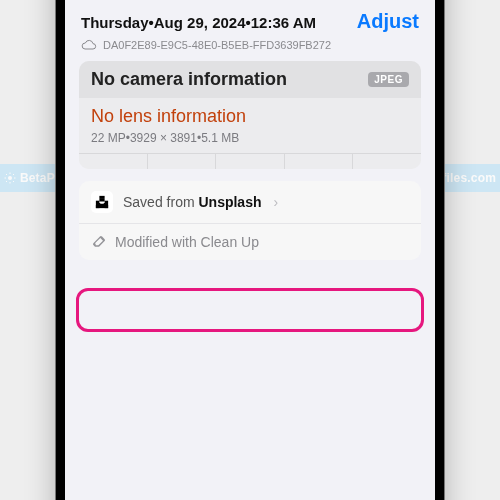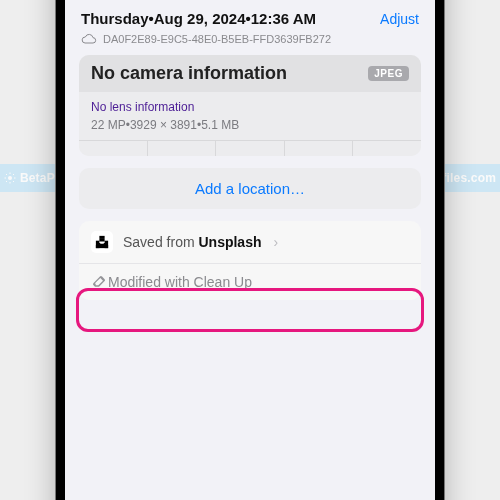--- a/index.html
+++ b/index.html
@@ -69,22 +69,22 @@
   .header-left {
     font-size: 15px;
     font-weight: 600;
     color: #111;
     display: flex;
     align-items: baseline;
   }
   .header-left .dot { color: #111; }
   .adjust {
     color: #0a7aff;
-    font-size: 14px;
-    font-weight: 400;
+    font-size: 20px;
+    font-weight: 700;
   }
   .filename-row {
     display: flex;
     align-items: center;
     gap: 6px;
     padding: 2px 2px 10px 2px;
     color: #8a8a8e;
     font-size: 11px;
   }
   .filename-row svg { width: 16px; height: 12px; stroke: #8a8a8e; fill: none; stroke-width: 1.5; }
@@ -115,21 +115,21 @@
     font-size: 10px;
     font-weight: 700;
     padding: 2px 6px;
     border-radius: 4px;
     letter-spacing: 0.5px;
   }
   .cam-body {
     padding: 8px 12px 10px 12px;
     background: #ececee;
   }
-  .lens { color: #4c1d95; font-size: 12px; margin-bottom: 4px; }
+  .lens { color: #c2410c; font-size: 18px; margin-bottom: 4px; }
   .meta { color: #7b7b80; font-size: 12px; display: flex; }
   .meta .mdot { color: #7b7b80; }
   .tickrow {
     height: 16px;
     border-top: 1px solid #d8d8da;
     margin: 8px -12px -10px -12px;
     display: flex;
   }
   .tickrow div { flex: 1; border-right: 1px solid #d8d8da; }
   .tickrow div:last-child { border-right: none; }
@@ -162,21 +162,21 @@
     display: flex; align-items: center; justify-content: center;
   }
   .unsplash-icon svg { width: 14px; height: 14px; }
   .source-text { font-size: 14px; color: #555; }
   .source-text strong { color: #111; font-weight: 600; }
   .chev { color: #bcbcc0; font-size: 14px; margin-left: 2px; }
 
   .modified-row {
     display: flex;
     align-items: center;
-    gap: 1px;
+    gap: 8px;
     padding: 10px 12px;
     border-top: 1px solid #e5e5e8;
     color: #8a8a8e;
     font-size: 14px;
   }
   .modified-row svg { width: 16px; height: 16px; }
 
   .highlight-ring {
     position: absolute;
     border: 3px solid #e6177e;
@@ -277,23 +277,20 @@
           <div class="tickrow">
             <div></div>
               <div></div>
               <div></div>
               <div></div>
               <div></div>
           </div>
         </div>
       </div>
 
-      <div class="add-location">
-        <span>Add a location…</span>
-      </div>
 
       <div class="source-card" style="position:relative;">
         <div class="source-row">
           <span class="unsplash-icon">
             <svg viewBox="0 0 32 32">
                 <path fill="#000" d="M10 9h12v6H10zM4 18h8v8H4zM20 18h8v8h-8zM12 20h8v6h-8z"></path>
                 <path fill="#000" d="M10 0h12v7H10zM0 13h10v19H0zM22 13h10v19H22zM10 22h12v10H10z" opacity="0"></path>
                 <path fill="#000" d="M10 2h12v7H10zM2 14h8v16H2zM22 14h8v16h-8zM10 22h12v8H10z" opacity="0"></path>
                 <rect x="10" y="2" width="12" height="7" fill="#000"></rect>
                 <rect x="2" y="13" width="8" height="17" fill="#000"></rect>

